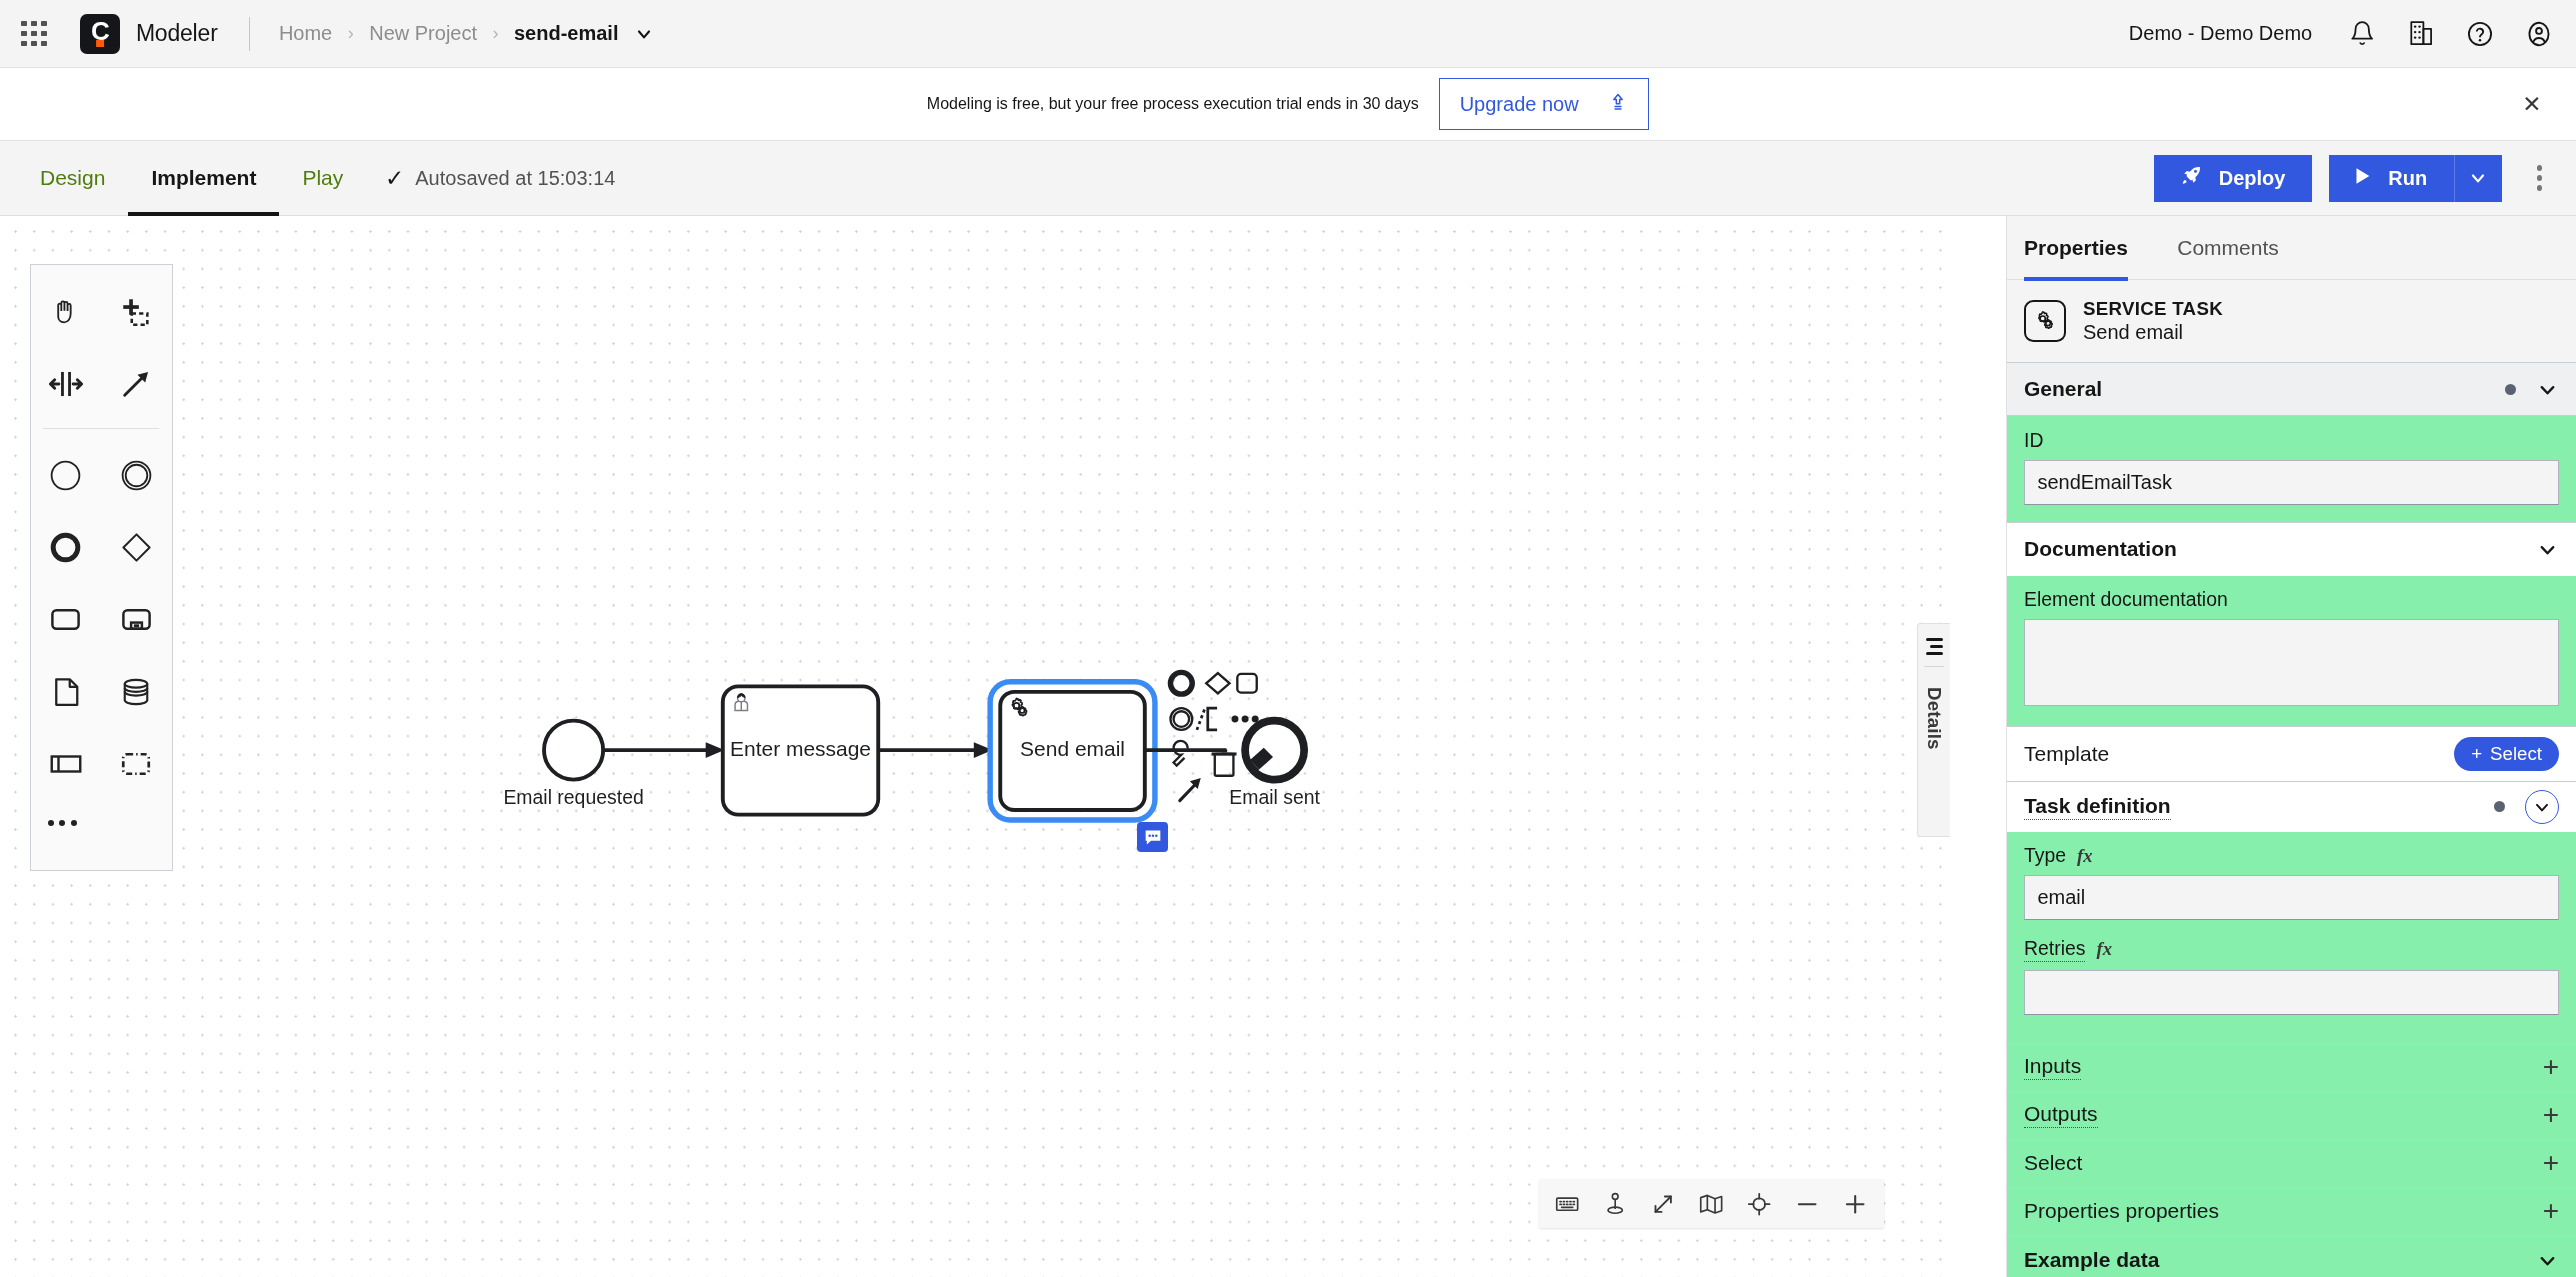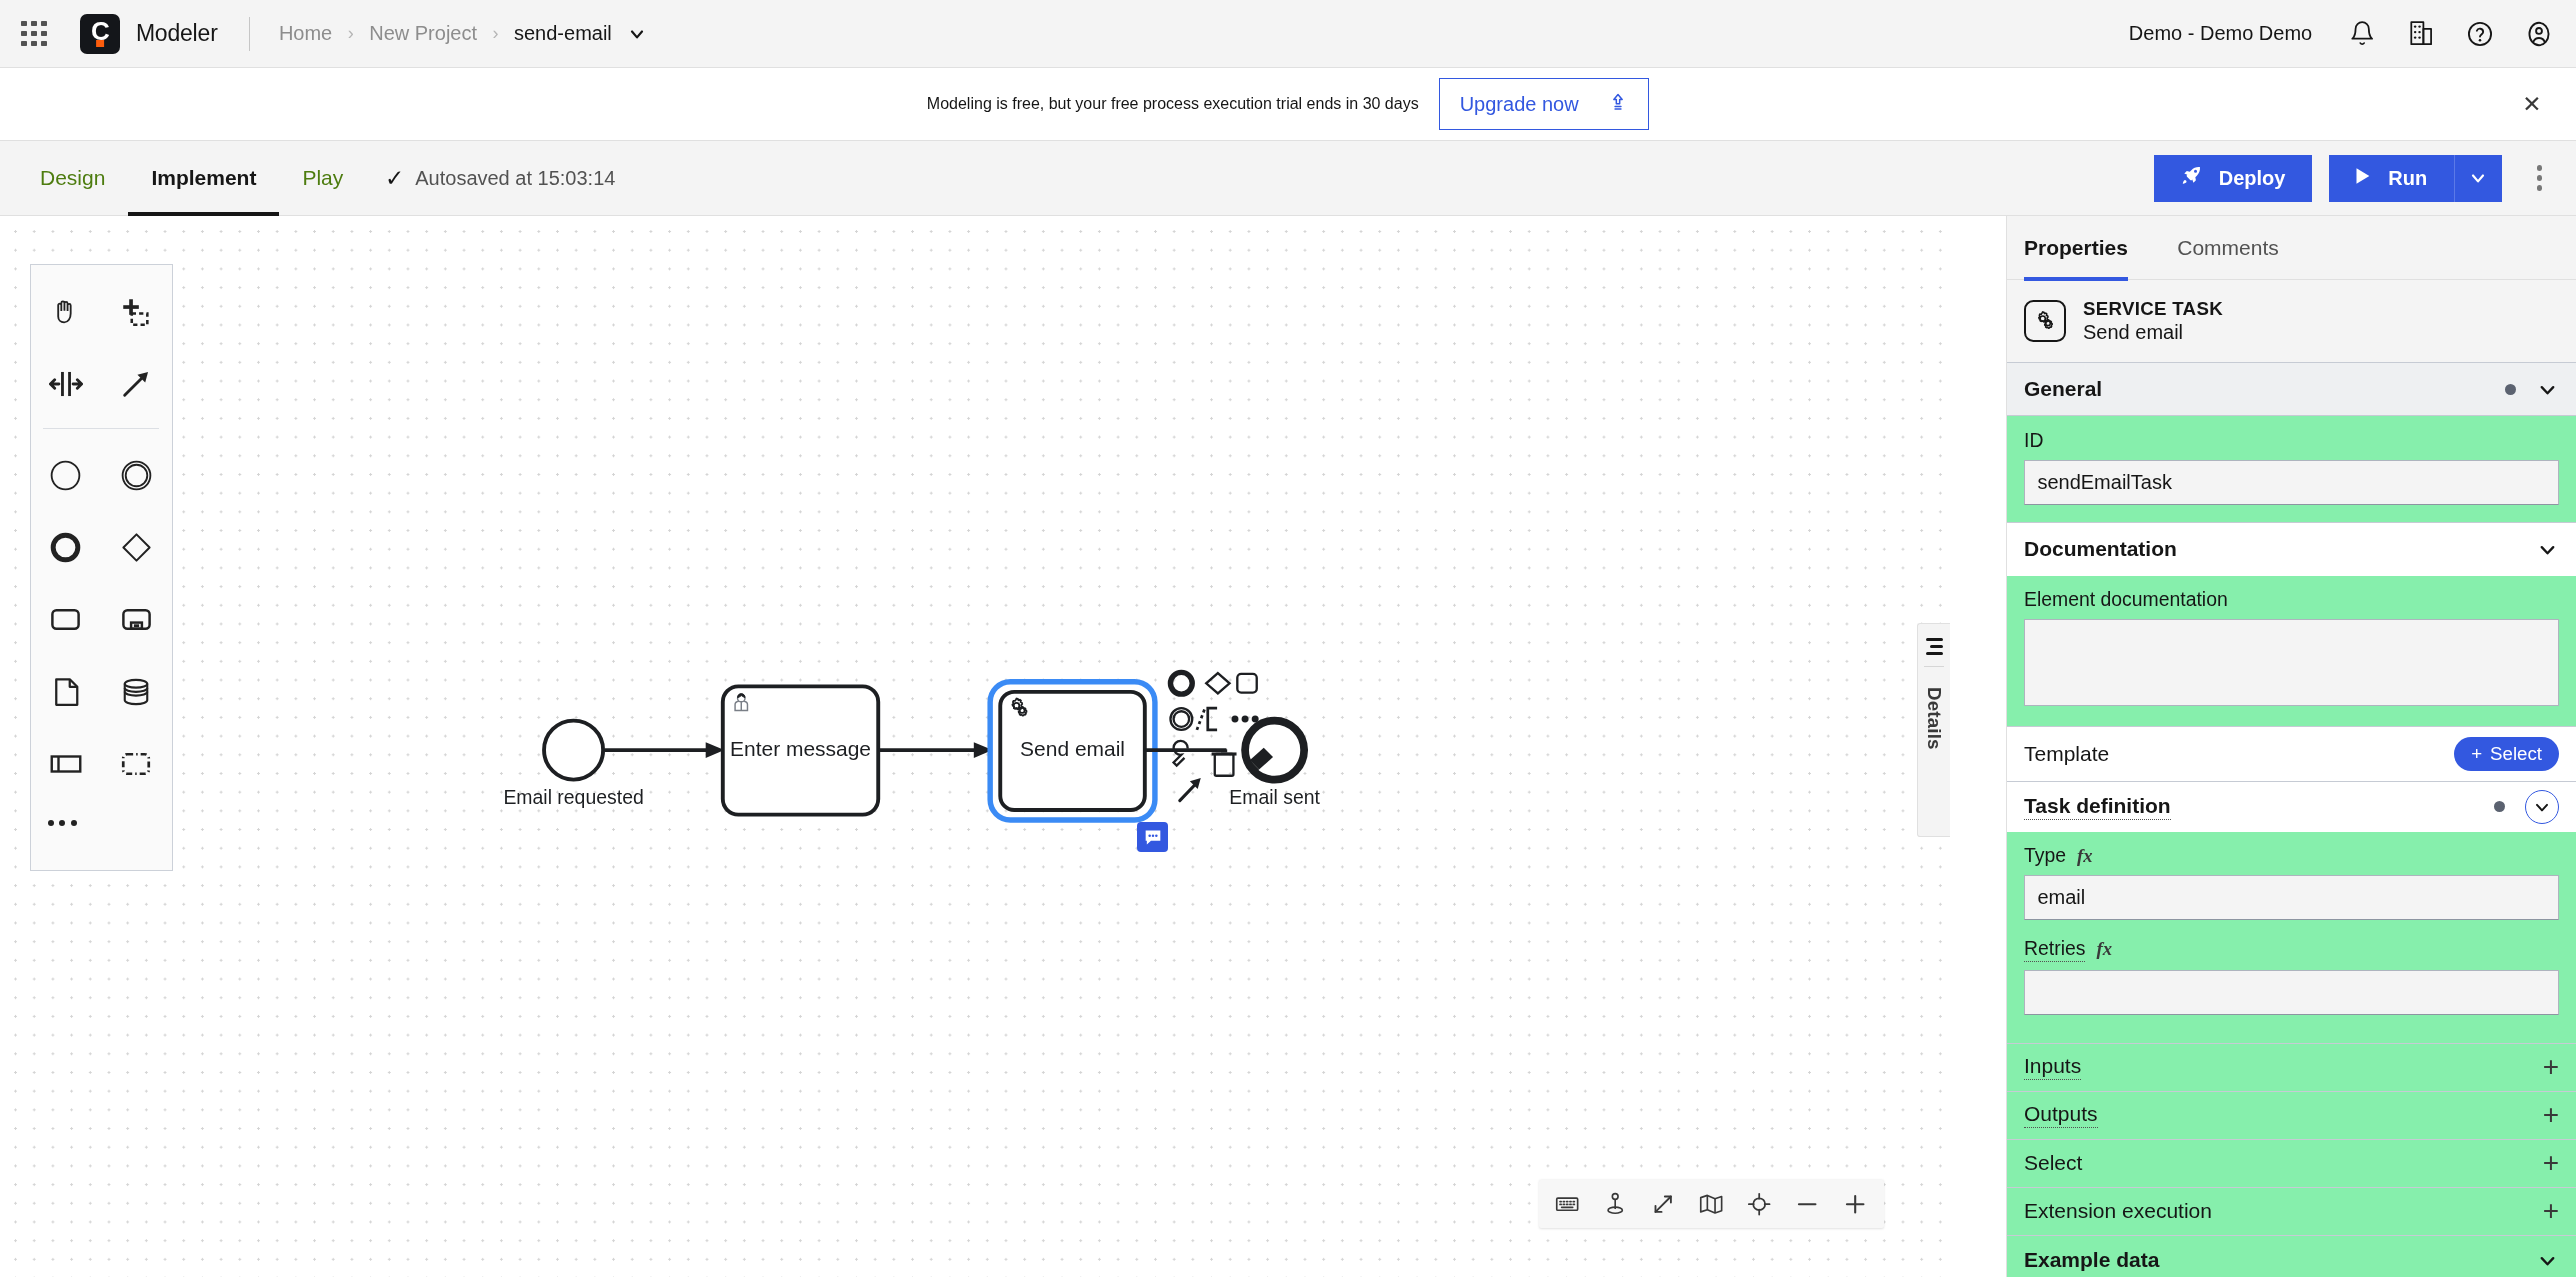--- a/index.html
+++ b/index.html
@@ -44,21 +44,21 @@
   .brand-logo .dot {
     position: absolute; bottom: 6.2px; left: 50%; transform: translateX(-50%);
     width: 7.8px; height: 7.8px; background: #fc5d0d;
   }
   .brand-name { font-size: 23px; font-weight: 400; letter-spacing: -0.2px; }
 
   .hdr-divider { width: 0.8px; height: 34px; background: #c6c6c6; margin: 0 26.4px 0 31px; }
 
   .breadcrumb { display: flex; align-items: center; gap: 0; font-size: 20px; text-align: center; }
   .bc-item { color: #8d8d8d; cursor: pointer; padding: 0 3.1px; }
-  .bc-item.current { color: #161616; font-weight: 400; }
+  .bc-item.current { color: #161616; font-weight: 700; }
   .bc-sep { color: #b5b5b5; margin: 0 12.4px; font-size: 18px; }
   .bc-caret { margin-left: 12.4px; cursor: pointer; display: inline-flex; }
 
   .hdr-right {
     margin-left: auto; display: flex; align-items: center; gap: 0; padding-right: 7.8px;
   }
   .user-org { font-size: 20px; color: #161616; margin-right: 20px; }
   .icon-btn {
     width: 59px; height: 59px; display: flex; align-items: center; justify-content: center;
     cursor: pointer;
@@ -793,21 +793,21 @@
   </div>
   <div class="row-header">
     <span class="row-title dotted">Outputs</span>
     <span class="row-plus">+</span>
   </div>
   <div class="row-header">
     <span class="row-title">Select</span>
     <span class="row-plus">+</span>
   </div>
   <div class="row-header">
-    <span class="row-title">Extension execution</span>
+    <span class="row-title">Properties properties</span>
     <span class="row-plus">+</span>
   </div>
 
   <div class="row-header" style="height:50px;">
     <span class="group-title">Example data</span>
     <span class="group-right" style="margin-left:auto;">
       <span class="chev">
         <svg width="23" height="23" viewBox="0 0 24 24" fill="none" stroke="#161616" stroke-width="2.4" stroke-linecap="round" stroke-linejoin="round">
             <polyline points="6,9.5 12,16 18,9.5"></polyline>
           </svg>

